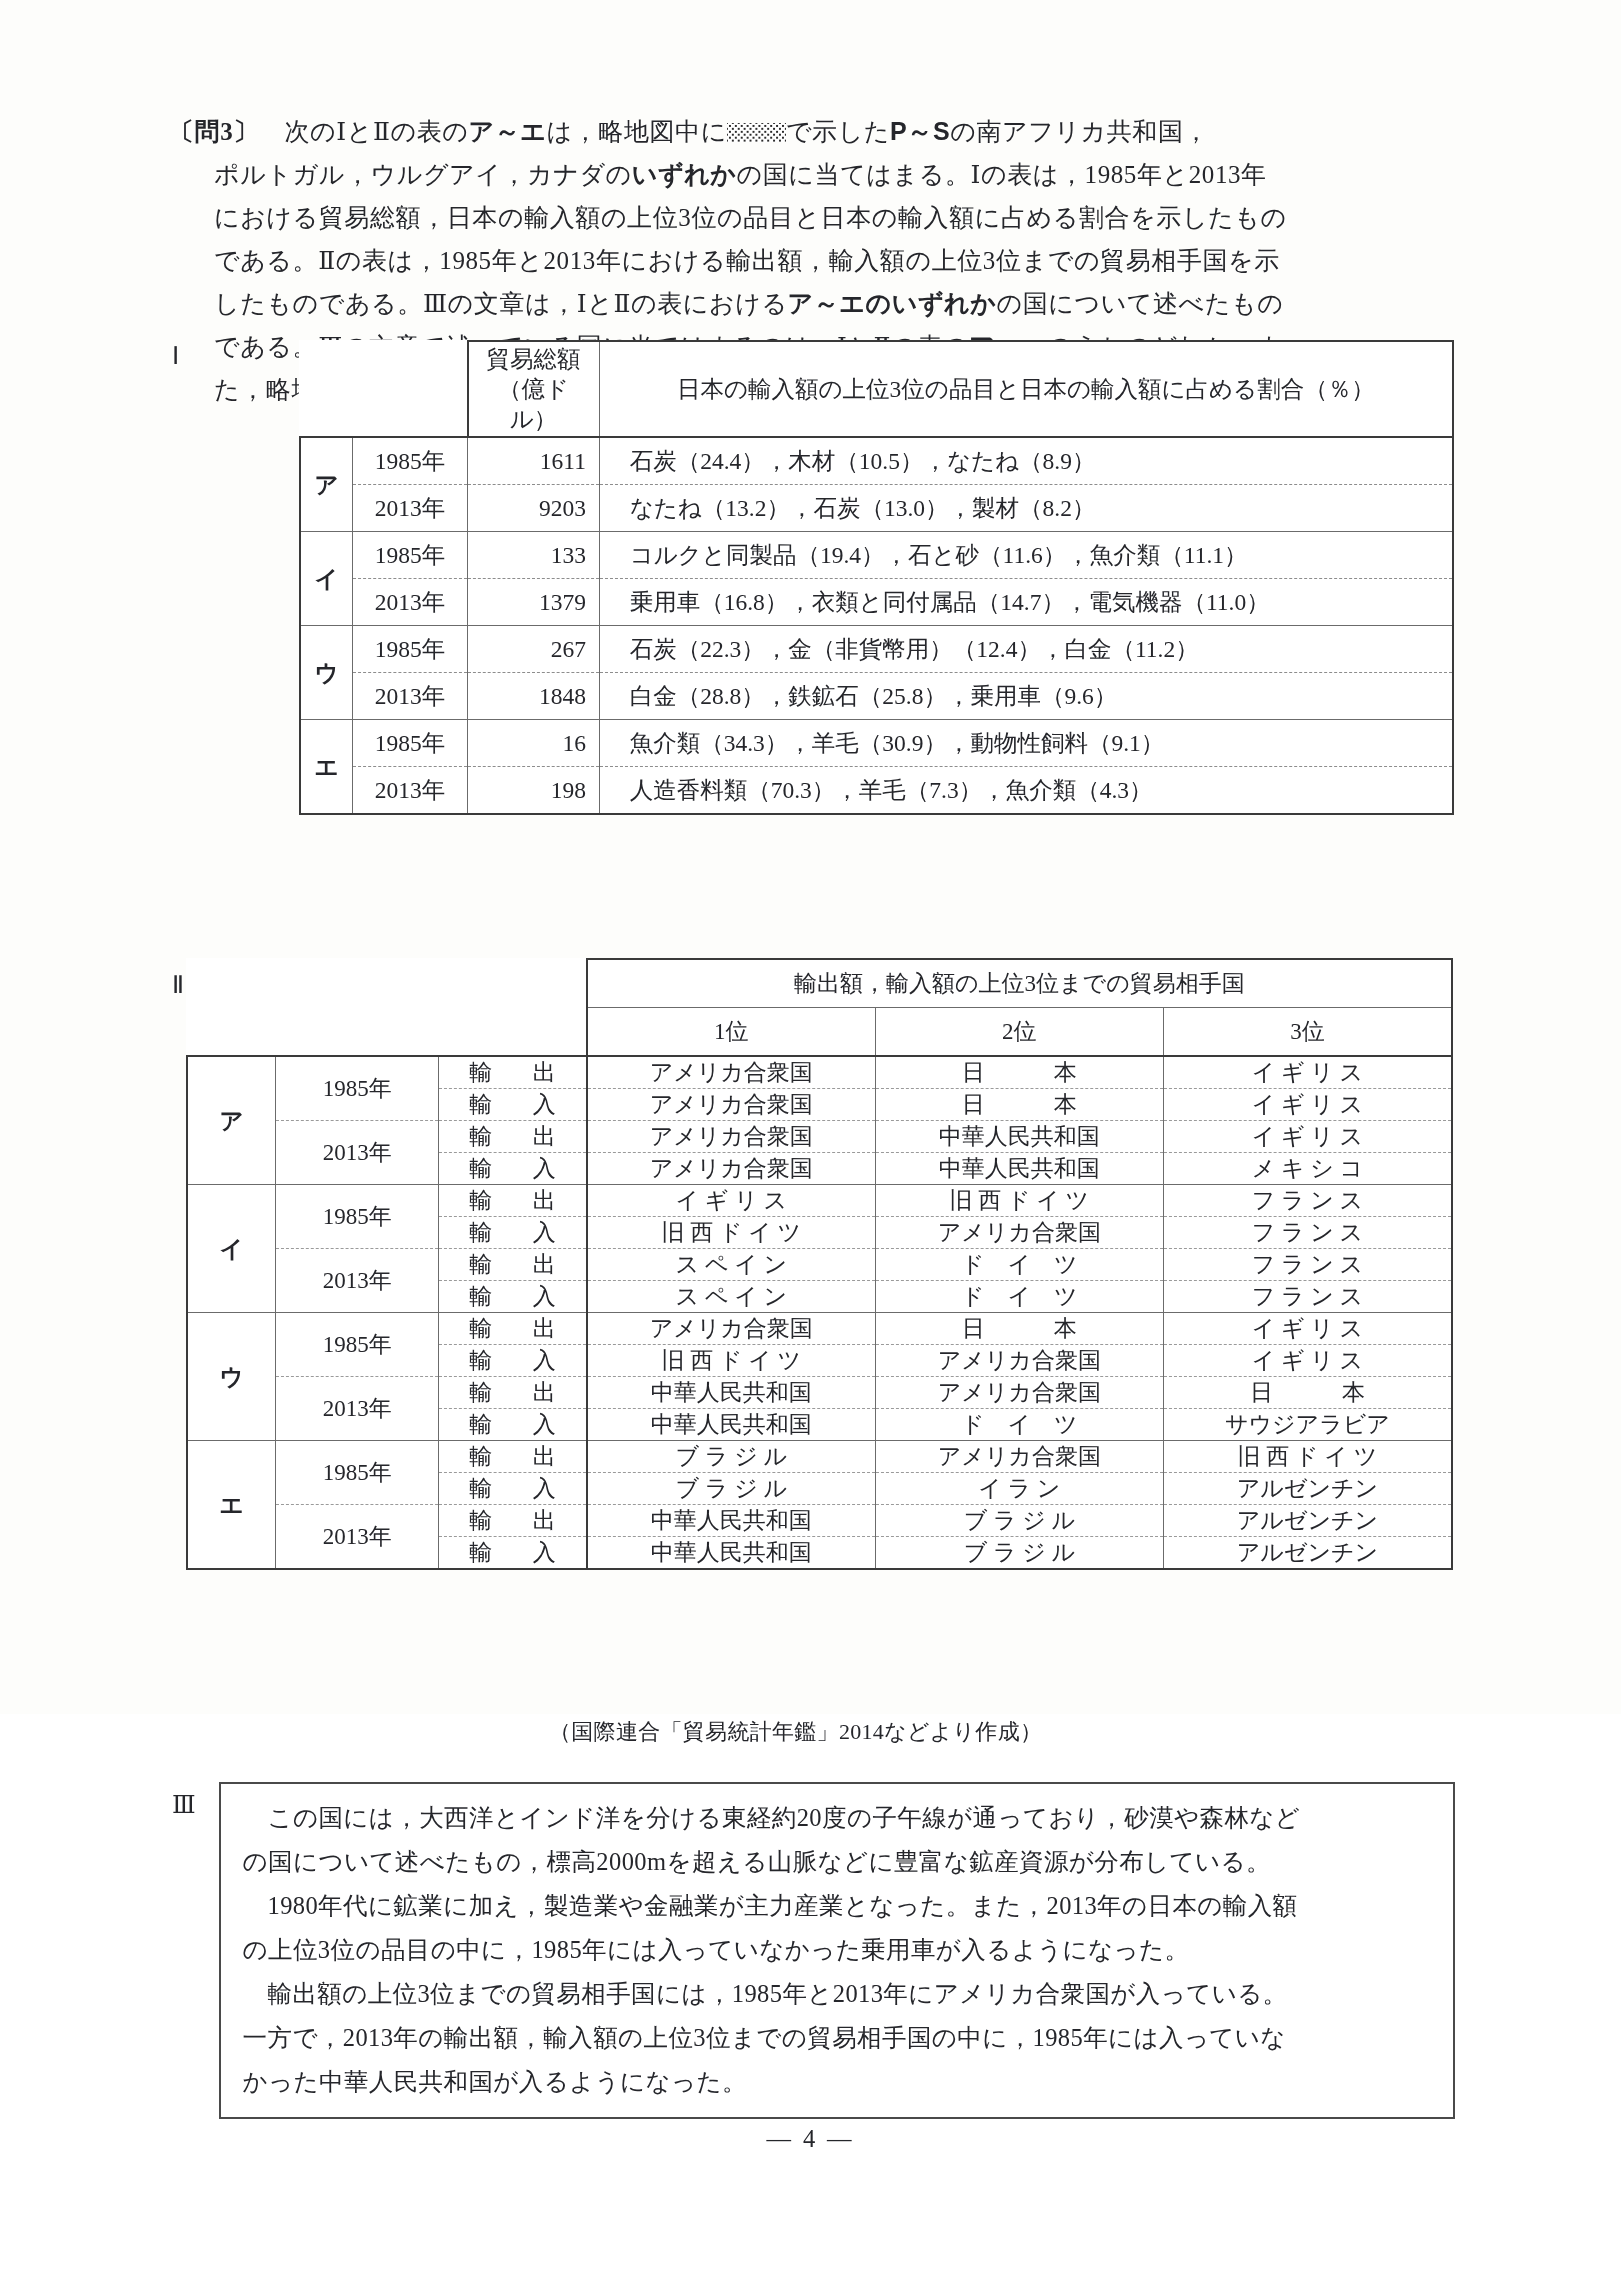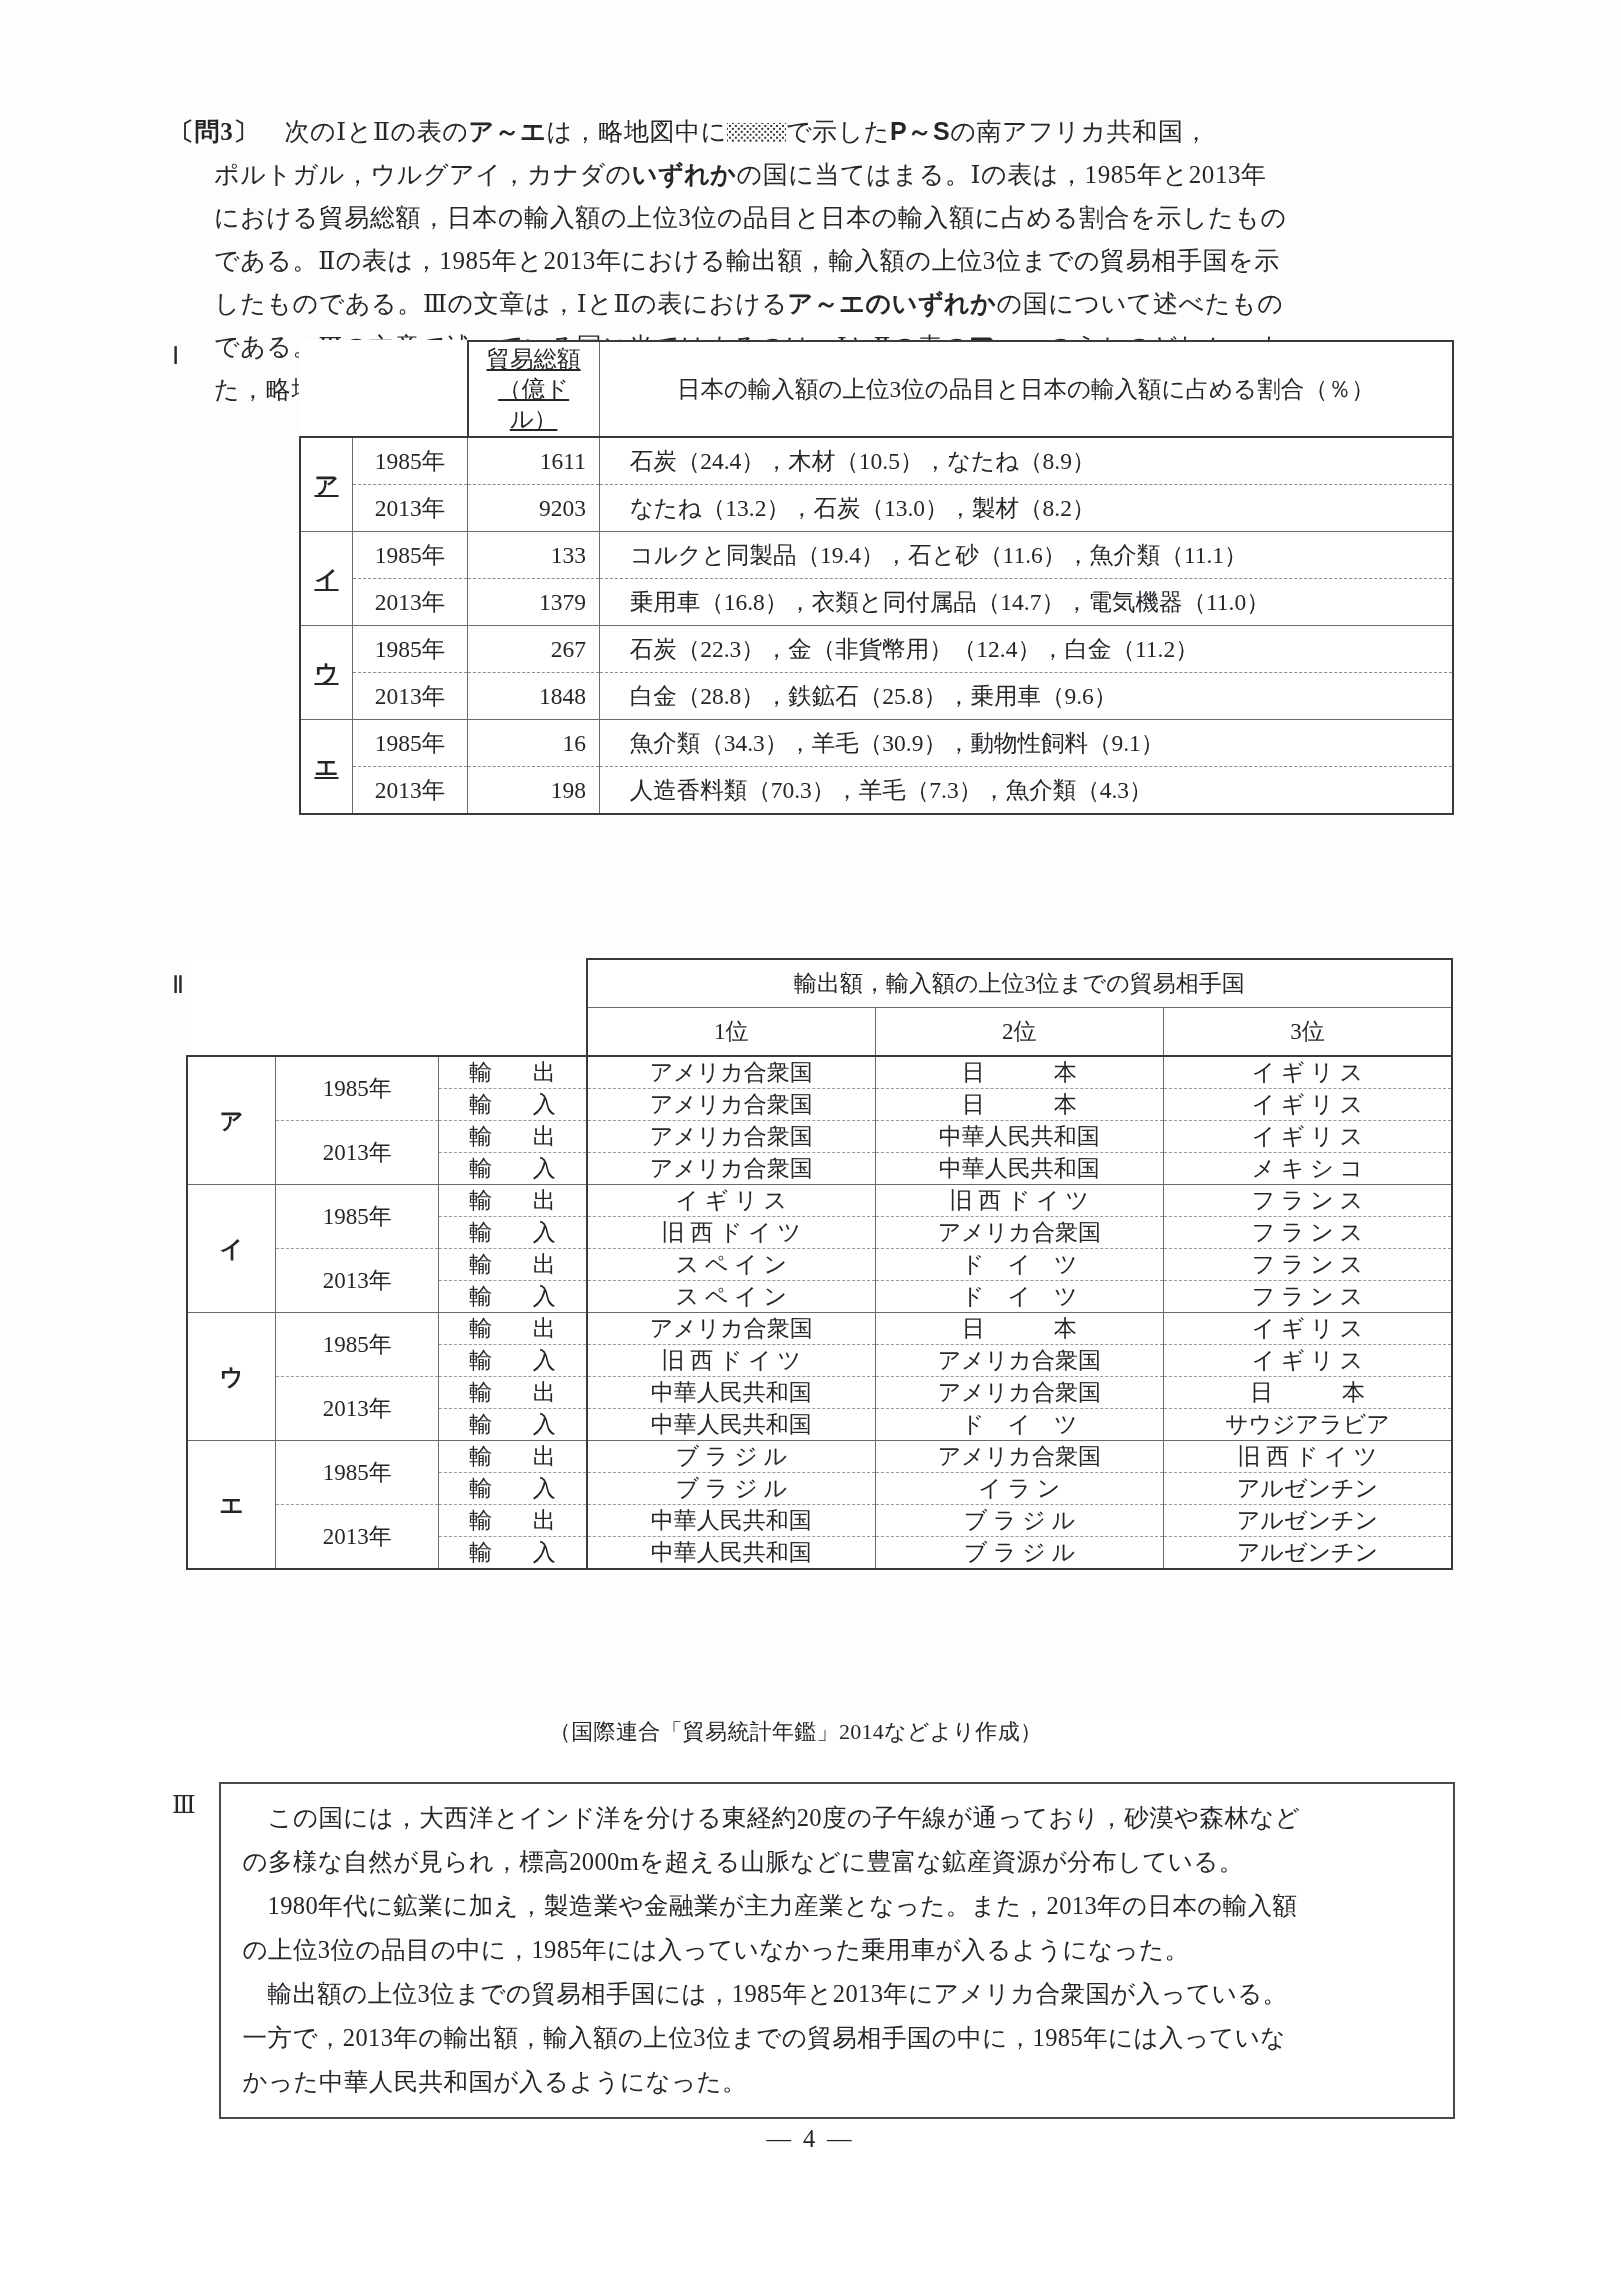--- a/index.html
+++ b/index.html
@@ -71,21 +71,21 @@
     position: absolute;
     font-size: 22px;
     letter-spacing: 0.3px;
   }
 
   
   #table1-wrap { position: absolute; left: 299px; top: 340px; }
   #table1 { width: 1155px; }
   #table1 .outer-t { border-top: 2.9px solid #3a3a3a; }
   #table1 .outer-b { border-bottom: 2.9px solid #3a3a3a; }
-  #table1 .outer-l { border-left: 2.9px solid #3a3a3a; text-decoration: underline; }
+  #table1 .outer-l { border-left: 2.9px solid #3a3a3a; }
   #table1 .outer-r { border-right: 2.9px solid #3a3a3a; }
   #table1 .thin-r { border-right: 1.6px solid #6b6b6b; }
   #table1 .thin-b { border-bottom: 1.6px solid #6b6b6b; }
   #table1 .dash-b { border-bottom: 1.8px dashed #8d8d8d; }
   #table1 .hcell {
     height: 65px;
     line-height: 30px;
     padding: 2px 5.9px;
     font-size: 23.5px;
   }
@@ -358,21 +358,21 @@
           </tr>
         </tbody>
     </table>
   </div>
 
   <div class="src" style="left:549px; top:1717px;">（国際連合「貿易統計年鑑」2014などより作成）</div>
 
   <div id="sec3-label">Ⅲ</div>
   <div id="sec3">
       <div class="p">　この国には，大西洋とインド洋を分ける東経約20度の子午線が通っており，砂漠や森林など
-の多様な自然が見られ，標高2000mを超える山脈などに豊富な鉱産資源が分布している。</div>
+の国について述べたもの，標高2000mを超える山脈などに豊富な鉱産資源が分布している。</div>
       <div class="p">　1980年代に鉱業に加え，製造業や金融業が主力産業となった。また，2013年の日本の輸入額
 の上位3位の品目の中に，1985年には入っていなかった乗用車が入るようになった。</div>
       <div class="p">　輸出額の上位3位までの貿易相手国には，1985年と2013年にアメリカ合衆国が入っている。
 一方で，2013年の輸出額，輸入額の上位3位までの貿易相手国の中に，1985年には入っていな
 かった中華人民共和国が入るようになった。</div>
     </div>
 
   <div id="footer">— 4 —</div>
 
 </div>

